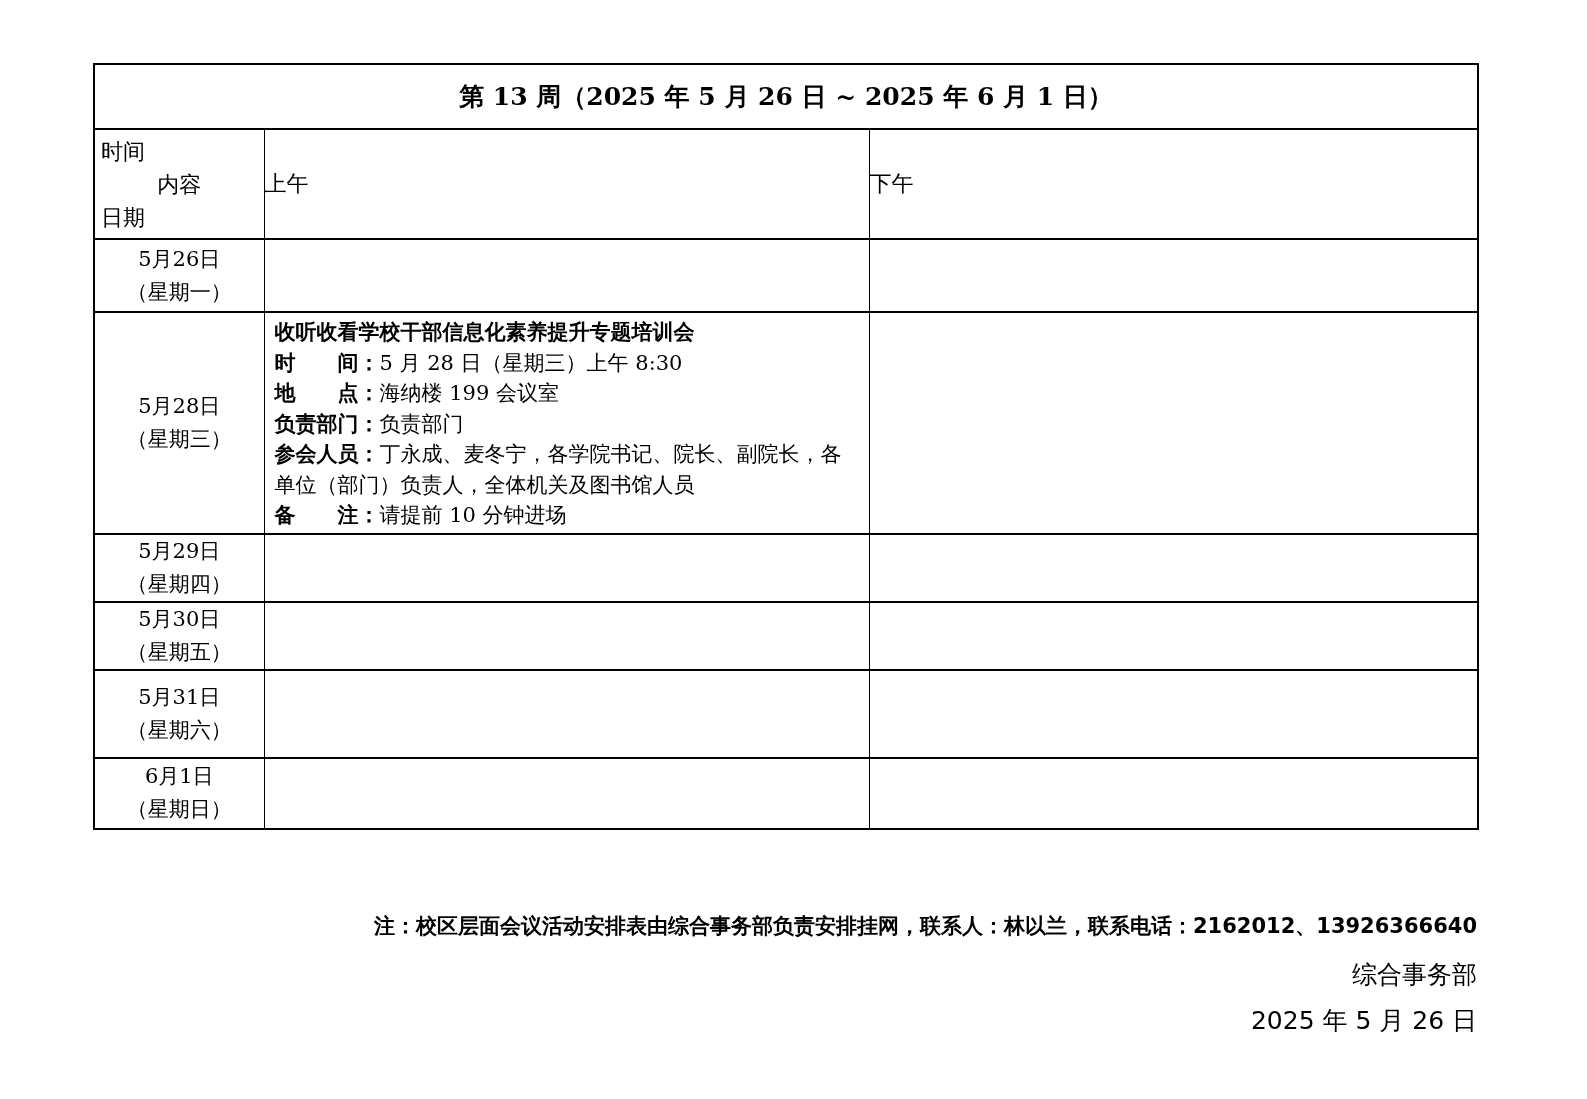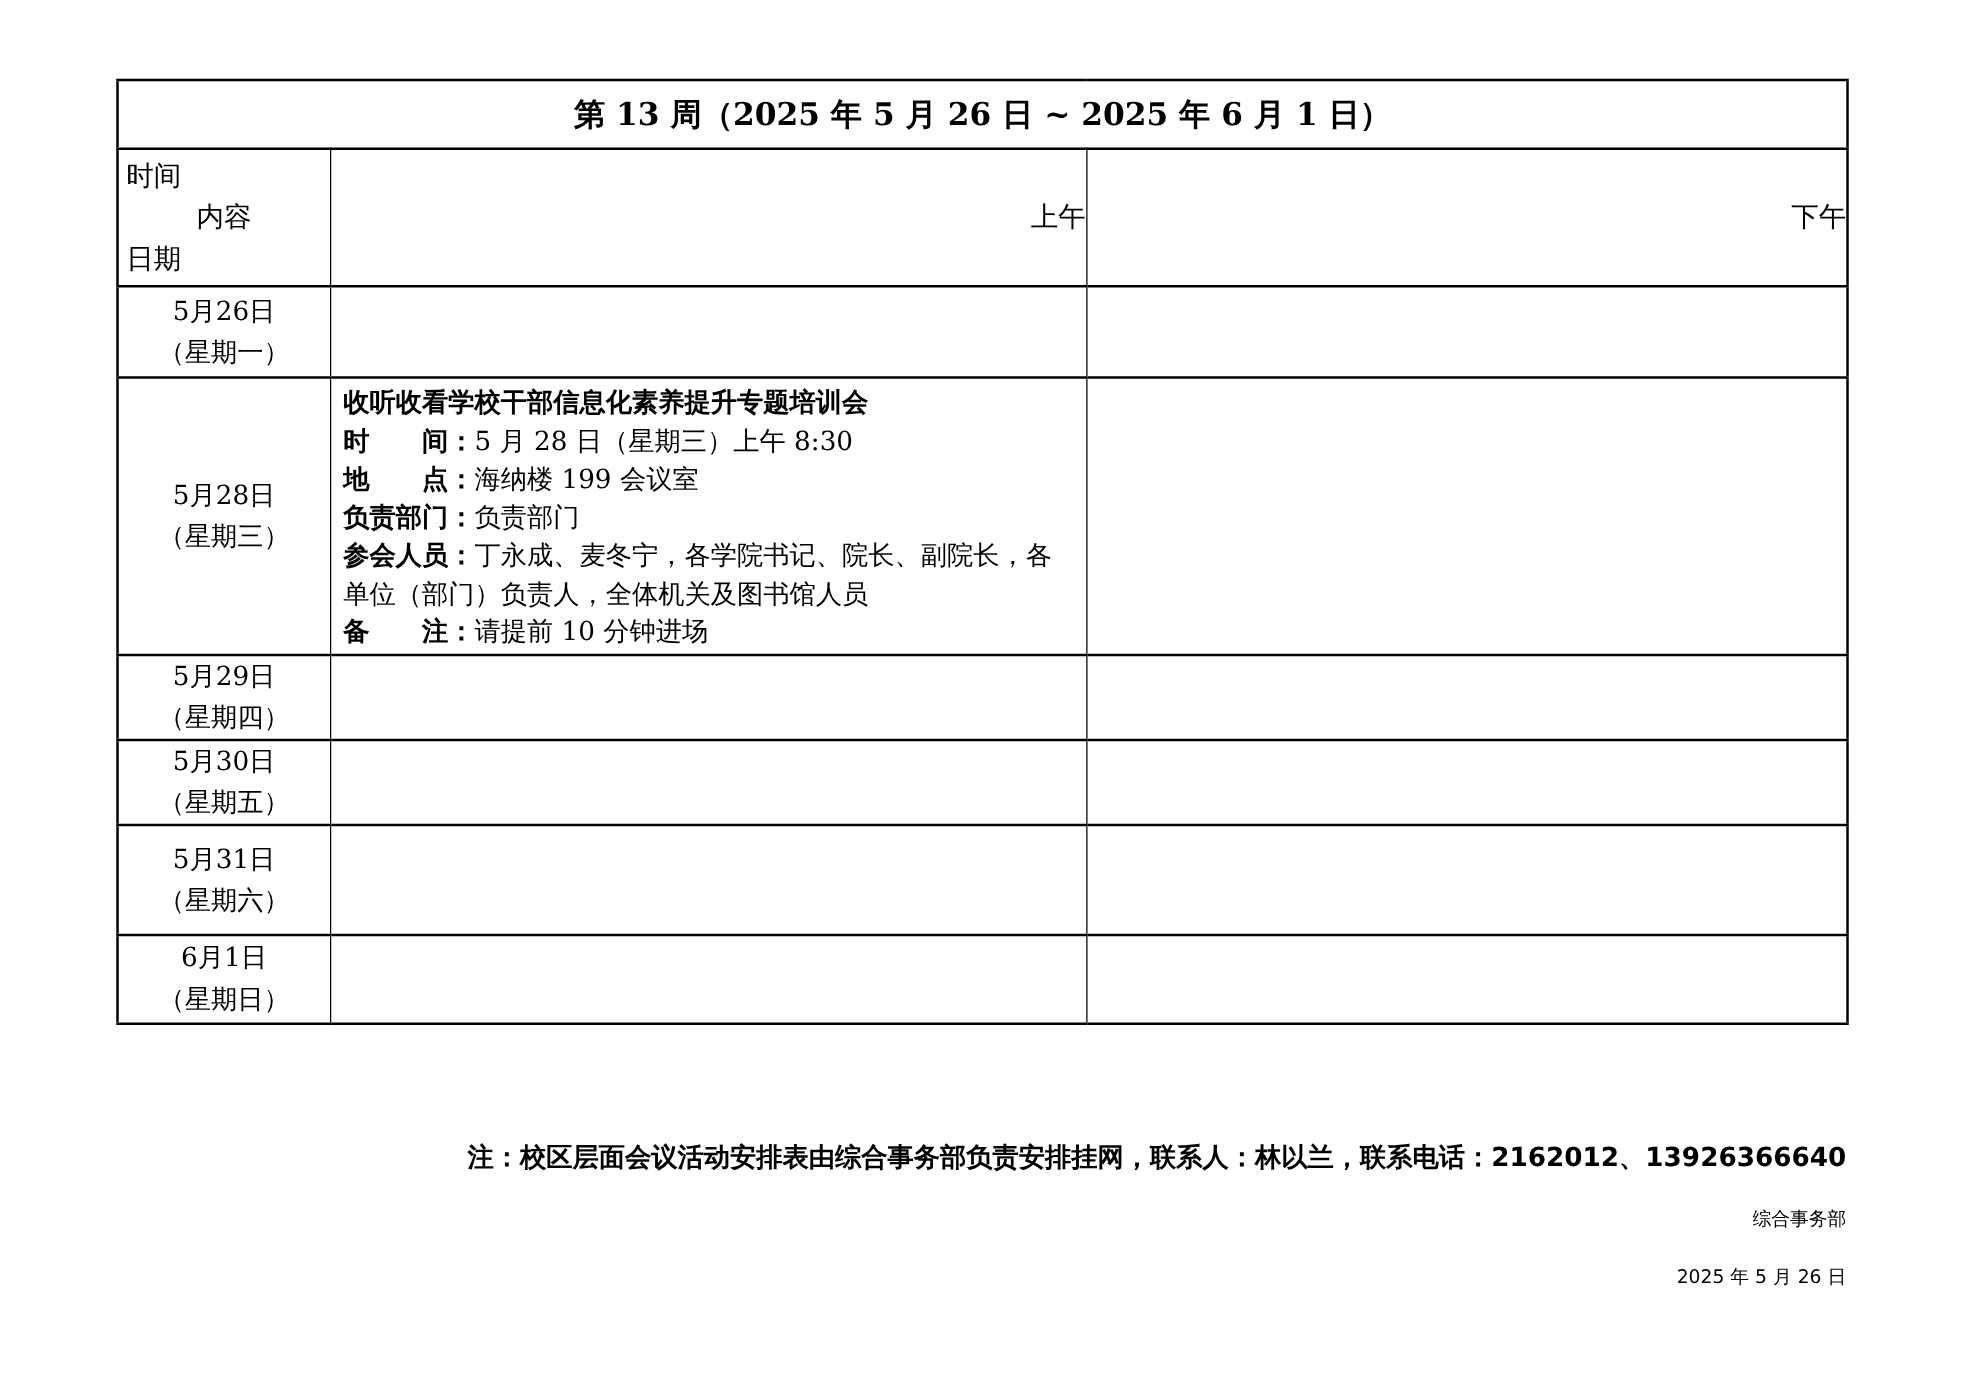--- a/index.html
+++ b/index.html
@@ -28,21 +28,21 @@
     border: 1px solid #000;
     border-top-width: 2px;
     border-bottom-width: 2px;
     vertical-align: middle;
     overflow: hidden;
   }
   col.c-date { width: 170px; }
   col.c-am   { width: 605px; }
   col.c-pm   { width: 609px; }
 
-  tr.r-title  { height: 55px; }
+  tr.r-title  { height: 65px; }
   tr.r-header { height: 110px; }
   tr.r-day    { height: 73px; }
   tr.r-event  { height: 219px; }
   tr.r-day-sm { height: 68px; }
   tr.r-day-m  { height: 88px; }
   tr.r-day-l  { height: 71px; }
 
   .title-cell {
     text-align: center;
     font-size: 25px;
@@ -55,25 +55,24 @@
     font-size: 22px;
     vertical-align: middle;
     padding: 4px 6px;
   }
   .corner-cell .ln { line-height: 33px; }
   .corner-cell .ln-time    { text-align: left; }
   .corner-cell .ln-content { text-align: center; }
   .corner-cell .ln-date    { text-align: left; }
 
   .head-cell {
-    text-align: right;
+    text-align: left;
     font-family: "DejaVu Sans", "Liberation Sans", sans-serif;
     font-size: 22px;
     font-weight: normal;
-    padding-left: 43px;
   }
 
   .date-cell {
     text-align: center;
     font-size: 21px;
     line-height: 33px;
     font-family: "DejaVu Serif", "Liberation Serif", serif;
   }
 
   .event-cell {
@@ -107,21 +106,21 @@
     line-height: 26px;
     text-align: right;
   }
 
   .signature {
     position: absolute;
     left: 93px; top: 952px;
     width: 1384px;
     text-align: right;
     font-family: "DejaVu Sans", "Liberation Sans", sans-serif;
-    font-size: 15px;
+    font-size: 25px;
     line-height: 46px;
   }
 </style>
 </head>
 <body>
 
 <div class="doc">
 
   <table class="schedule">
     <colgroup>

